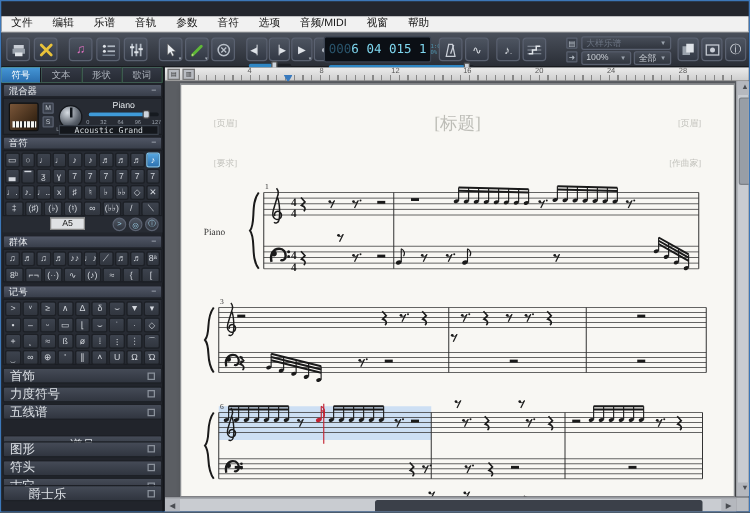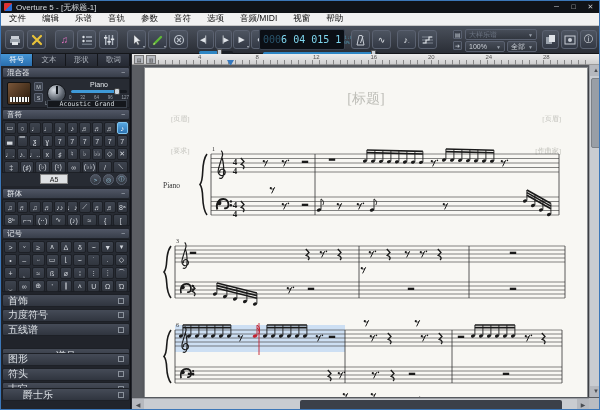--- a/index.html
+++ b/index.html
@@ -89,21 +89,21 @@
          background:repeating-linear-gradient(90deg,#888 0 1px,transparent 1px 7px);}
   .ruler .num{position:absolute;top:0;font-size:6px;color:#555;}
   .ruler-icons{position:absolute;left:2px;top:1px;display:flex;gap:2px;}
   .ruler-icons div{width:10px;height:9px;background:#b9bcc2;border:1px solid #777;font-size:5px;color:#333;
                    display:flex;align-items:center;justify-content:center;}
   .ruler-marker{position:absolute;left:95px;top:6px;width:7px;height:6px;background:#3779be;
                 clip-path:polygon(0 0,100% 0,50% 100%);}
   .viewport{position:absolute;left:0;top:11px;width:457px;height:332px;background:#5b5e63;overflow:hidden;}
   .page{position:absolute;left:12px;top:2px;width:444px;height:340px;background:#f8f7f3;
         border:1px solid #8a8d90;box-shadow:2px 2px 5px rgba(0,0,0,.45);}
-  .ph-text{position:absolute;color:#c3c3bd;font-size:7px;font-family:"Liberation Serif",serif;margin-top:20px;}
+  .ph-text{position:absolute;color:#c3c3bd;font-size:7px;font-family:"Liberation Serif",serif;}
   .page-title{position:absolute;left:0;top:22px;width:100%;text-align:center;color:#bdbdb7;
               font-size:14px;font-family:"Liberation Serif",serif;}
   .instr-label{position:absolute;left:18px;top:113px;font-size:7.5px;color:#333;font-family:"Liberation Serif",serif;}
   .sys-svg{position:absolute;}
   
   .vscroll{position:absolute;right:0;top:11px;width:12px;height:332px;background:#c9ccd1;border-left:1px solid #9a9da2;}
   .vscroll .arr{position:absolute;left:0;width:12px;height:11px;background:#b5b8be;color:#4a4d52;
                 font-size:6px;text-align:center;line-height:11px;}
   .vthumb{position:absolute;left:1px;top:13px;width:10px;height:70px;background:#989ea6;border:1px solid #7c8187;border-radius:2px;}
   .hscroll{position:absolute;left:0;bottom:0;width:457px;height:13px;background:#c9ccd1;border-top:1px solid #9a9da2;}
@@ -111,29 +111,20 @@
                 font-size:6px;text-align:center;line-height:13px;}
   .hthumb{position:absolute;left:168px;top:1px;width:262px;height:11px;background:#3b4049;border-radius:2px;}
   .corner{position:absolute;right:0;bottom:0;width:12px;height:13px;background:#babdc2;}
   svg text{font-family:"Liberation Serif",serif;}
 </style>
 </head>
 <body>
 
 <div class="app">
 
-  <div class="titlebar">
-    <div class="app-icon"></div>
-    <span>Overture 5 - [无标题-1]</span>
-    <div class="win-controls">
-      <span>─</span>
-      <span>□</span>
-      <span>✕</span>
-    </div>
-  </div>
 
   <div class="menubar" id="menubar">
       <span>文件</span>
       <span>编辑</span>
       <span>乐谱</span>
       <span>音轨</span>
       <span>参数</span>
       <span>音符</span>
       <span>选项</span>
       <span>音频/MIDI</span>

